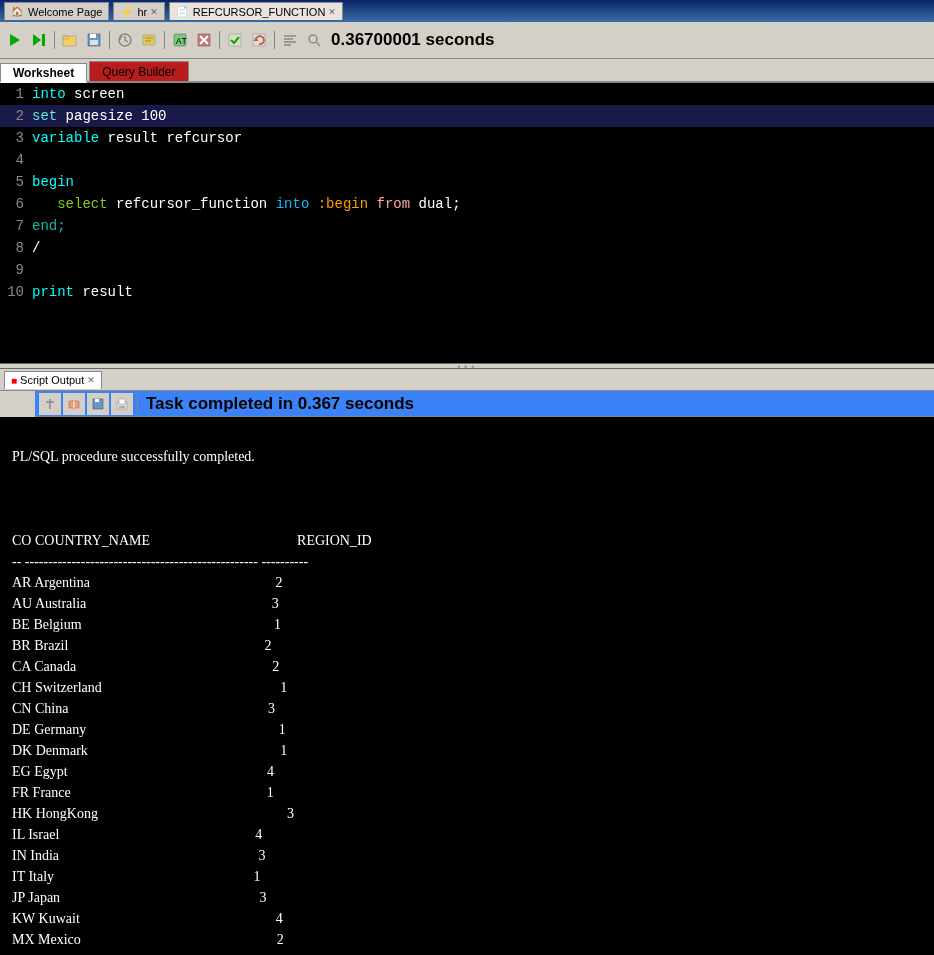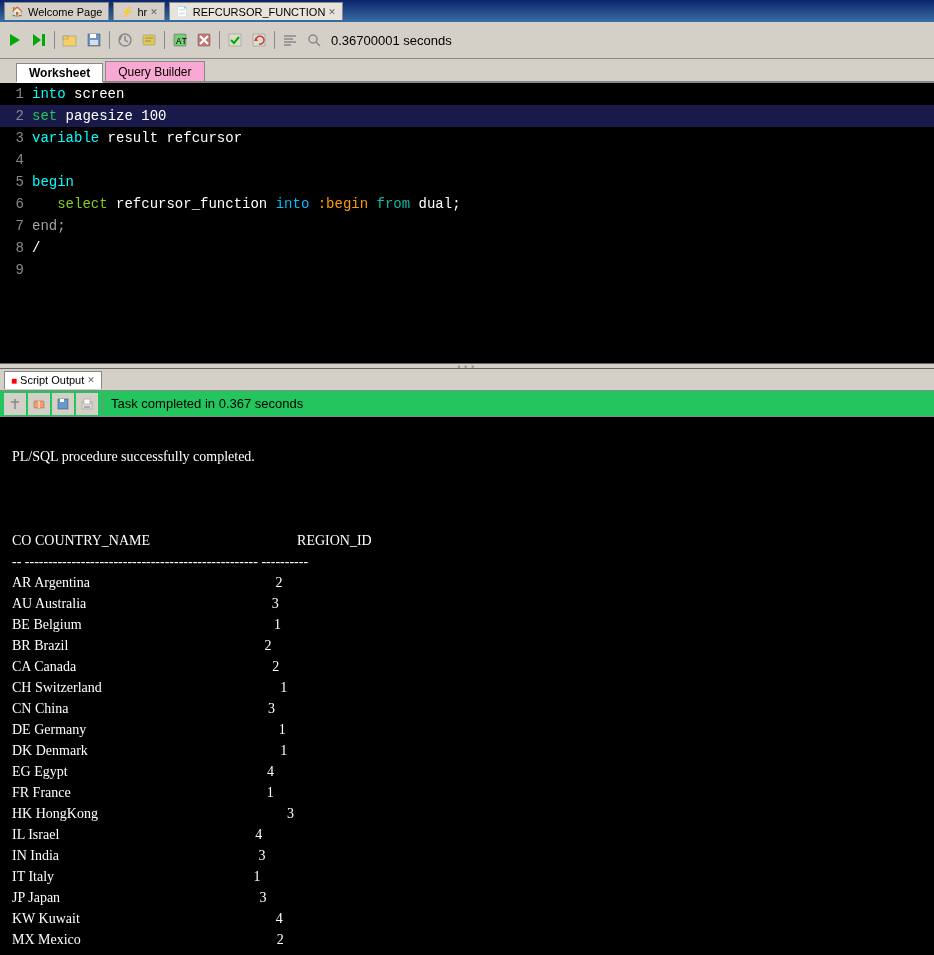--- a/index.html
+++ b/index.html
@@ -62,44 +62,44 @@
       cursor: pointer;
       font-size: 12px;
     }
     .toolbar-separator {
       width: 1px;
       height: 18px;
       background: #888;
       margin: 0 2px;
     }
     .toolbar-text {
-      font-size: 13px;
+      font-size: 17px;
       font-family: Arial, sans-serif;
       color: #000;
       margin-left: 4px;
+      font-weight: bold;
     }
 
     
     .tab-bar {
       height: 24px;
       background: #d4d0c8;
       border-bottom: 2px solid #888;
       display: flex;
       align-items: flex-end;
       padding-left: 0;
-      margin-left: 16px;
     }
     .tab-item {
       padding: 3px 12px;
       font-size: 12px;
       font-family: Arial, sans-serif;
       cursor: pointer;
       border: 1px solid #888;
       border-bottom: none;
-      background: #f9a8d4;
+      background: #b91c1c;
       margin-right: 2px;
       height: 20px;
       display: flex;
       align-items: center;
     }
     .tab-item.active {
       background: #fff;
       font-weight: bold;
       border-bottom: 2px solid #fff;
       margin-bottom: -2px;
@@ -183,26 +183,27 @@
       font-family: Arial, sans-serif;
       gap: 3px;
       padding: 1px 6px;
       border: 1px solid #888;
       border-bottom: none;
       background: #fff;
       height: 18px;
     }
     .output-toolbar {
       height: 26px;
-      background: #22c55e;
+      background: #3b82f6;
       border-bottom: 1px solid #888;
       display: flex;
       align-items: center;
       padding: 2px 4px;
       gap: 2px;
+      margin-left: 35px;
     }
     .output-content {
       background: #000;
       color: #fff;
       font-family: Liberation Serif, serif;
       font-size: 14px;
       padding: 8px 12px;
       flex: 1;
       overflow-y: auto;
       white-space: pre;
@@ -327,49 +328,53 @@
 </div>
 
 <div class="editor-area" id="editor-area">
   <div class="editor-lines" id="editor-lines">
   <div class="editor-line">
         <span class="line-num">1</span>
         <span class="line-content"><span style="color:#00ffff">into</span> screen</span>
       </div>
       <div class="editor-line highlighted">
         <span class="line-num">2</span>
-        <span class="line-content"><span style="color:#22c55e">set</span> pagesize 100</span>
+        <span class="line-content"><span style="color:#5eead4">set</span> pagesize 100</span>
       </div>
       <div class="editor-line">
         <span class="line-num">3</span>
         <span class="line-content"><span style="color:#00ffff">variable</span> result refcursor</span>
       </div>
       <div class="editor-line">
         <span class="line-num">4</span>
         <span class="line-content"></span>
       </div>
       <div class="editor-line">
         <span class="line-num">5</span>
         <span class="line-content"><span style="color:#00ffff">begin</span></span>
       </div>
       <div class="editor-line">
         <span class="line-num">6</span>
-        <span class="line-content">   <span style="color:#84cc16">select</span> refcursor_function <span style="color:#00bfff">into</span> <span style="color:#ff9900">:begin</span> <span style="color:#14b8a6">from</span> dual;</span>
+        <span class="line-content">   <span style="color:#84cc16">select</span> refcursor_function <span style="color:#00bfff">into</span> <span style="color:#ff9900">:begin</span> <span style="color:#fca5a5">from</span> dual;</span>
       </div>
       <div class="editor-line">
         <span class="line-num">7</span>
-        <span class="line-content"><span style="color:#a3a3a3">end;</span></span>
+        <span class="line-content"><span style="color:#14b8a6">end;</span></span>
       </div>
       <div class="editor-line">
         <span class="line-num">8</span>
         <span class="line-content">/</span>
       </div>
       <div class="editor-line">
         <span class="line-num">9</span>
         <span class="line-content"></span>
+      </div>
+      <div class="editor-line">
+        <span class="line-num">10</span>
+        <span class="line-content"><span style="color:#00ffff">print</span> result</span>
       </div>
     </div>
 </div>
 
 <div class="splitter">
   <span class="splitter-dots">▪▪▪</span>
 </div>
 
 <div class="output-panel">
   <div class="output-header">

